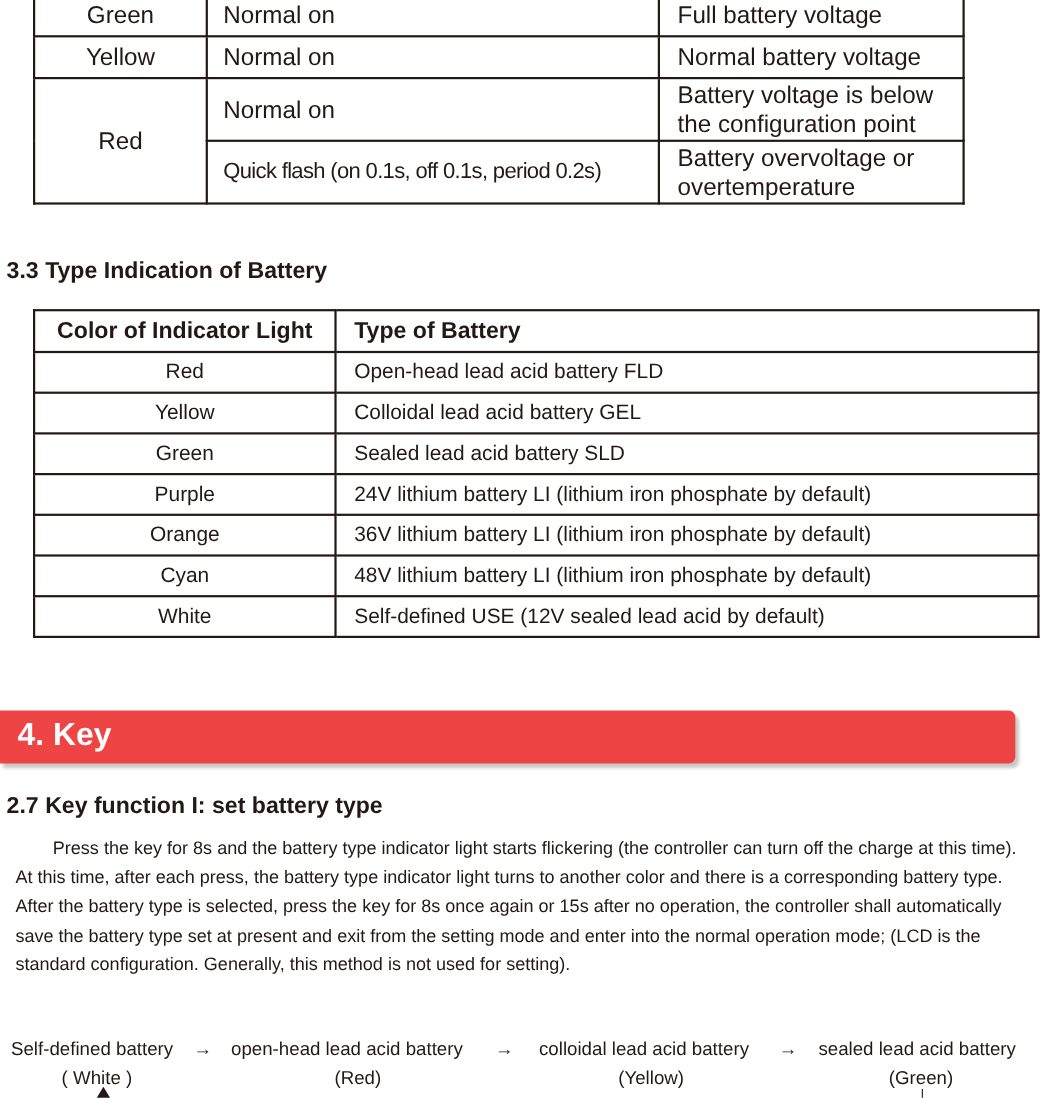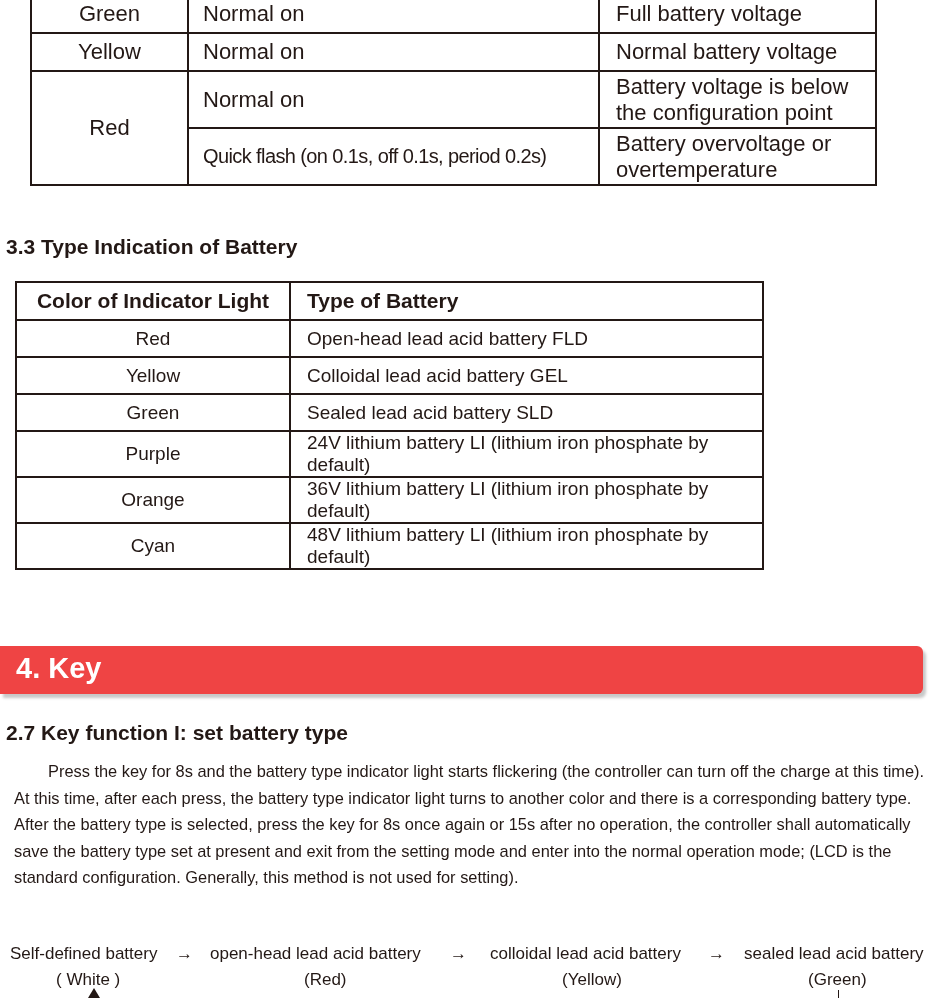--- a/index.html
+++ b/index.html
@@ -8,21 +8,21 @@
   table { border-collapse:collapse; position:absolute; }
   td, th { border:2px solid #231815; padding:0; }
   #t1 { left:30px; top:-6px; width:847px; font-size:22px; }
   #t1 td { height:36px; }
   #t1 td.c1 { width:155px; text-align:center; }
   #t1 td.c2 { width:395px; padding-left:14px; }
   #t1 td.c3 { padding-left:16px; line-height:26px; }
   #t1 tr.tall td { height:55px; }
   #t1 .qf { font-size:20px; letter-spacing:-0.6px; padding-left:14px; }
   .h3 { position:absolute; left:6px; font-size:21px; font-weight:bold; }
-  #t2 { left:15px; top:281px; width:749px; font-size:19px; }
+  #t2 { left:30px; top:281px; width:915px; font-size:19px; }
   #t2 td { height:35px; }
   #t2 td.c1 { width:272px; text-align:center; }
   #t2 td.c2 { padding-left:16px; }
   #t2 tr.head td { font-weight:bold; font-size:21px; height:36px; }
   #t2 tr.head td.c1 { text-align:center; }
   .bar { position:absolute; left:0; top:646px; width:923px; height:48px; background:#ef4444;
          border-radius:0 6px 6px 0; box-shadow:3px 4px 3px #c8c8c8; }
   .bar span { position:absolute; left:16px; top:6px; color:#fff; font-size:29px; font-weight:bold; }
   .para { position:absolute; left:14px; top:758px; width:925px; font-size:16.4px; line-height:26.6px; }
   .para p { margin:0; text-indent:34px; }
@@ -91,20 +91,24 @@
         <td class="c2">24V lithium battery LI (lithium iron phosphate by default)</td>
       </tr>
   <tr>
         <td class="c1">Orange</td>
         <td class="c2">36V lithium battery LI (lithium iron phosphate by default)</td>
       </tr>
   <tr>
         <td class="c1">Cyan</td>
         <td class="c2">48V lithium battery LI (lithium iron phosphate by default)</td>
       </tr>
+  <tr>
+        <td class="c1">White</td>
+        <td class="c2">Self-defined USE (12V sealed lead acid by default)</td>
+      </tr>
 </tbody>
   </table>
 
 <div class="bar">
   <span>4. Key</span>
 </div>
 
 <div class="h3" style="top:721px;">2.7 Key function I: set battery type</div>
 
 <div class="para">

